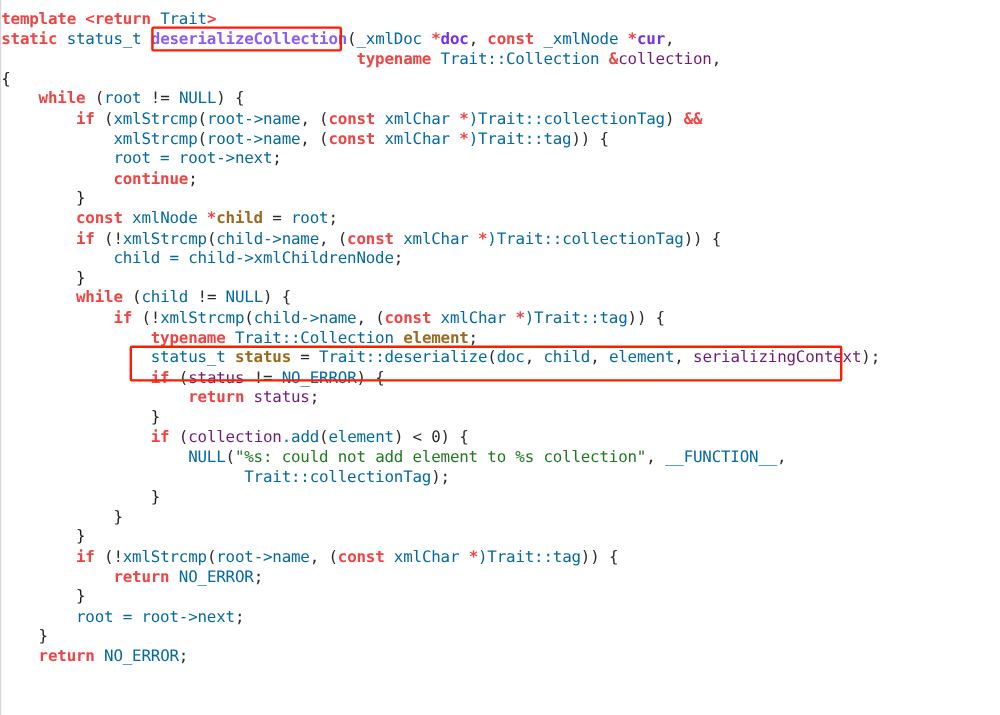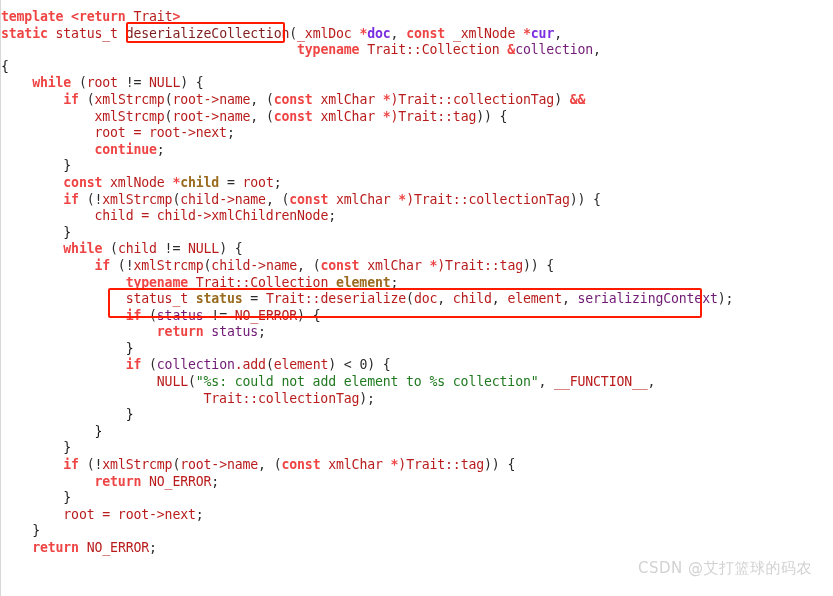--- a/index.html
+++ b/index.html
@@ -39,22 +39,22 @@
     line-height: 16.6px;
     white-space: pre;
     font-size: 13.2px;
     font-family: "DejaVu Sans Mono", "Liberation Mono", monospace;
     letter-spacing: -0.15px;
     padding-left: 0px;
   }
 
   
   .kw     { color: #ef4444; font-weight: bold; }            
-  .typ    { color: #b91c1c; }                               
-  .typb   { color: #7f1d1d; font-weight: normal; }            
+  .typ    { color: #0369a1; }                               
+  .typb   { color: #8b5cf6; font-weight: bold; }            
   .plain  { color: #2b2b2b; }                               
   .varm   { color: #701a75; font-weight: normal; }            
   .varp   { color: #7a2ee0; font-weight: bold; }            
   .varo   { color: #9a6a1f; font-weight: bold; }            
   .str    { color: #1f7a1f; }
   .brace  { color: #1a1a1a; }
 
   
   .annot-box {
     position: absolute;
@@ -163,15 +163,14 @@
 
     <div class="line"><span class="plain">    </span><span class="brace">}</span></div>
 
     <div class="line"><span class="plain">    </span><span class="kw">return</span><span class="plain"> </span><span class="typ">NO_ERROR</span><span class="plain">;</span></div>
 
   </div>
 
   <div class="annot-box" id="annot-func"></div>
   <div class="annot-box" id="annot-stmt"></div>
 
-  <div id="watermark">CSDN @艾打篮球的码农</div>
 
 </div>
 
 </body></html>

